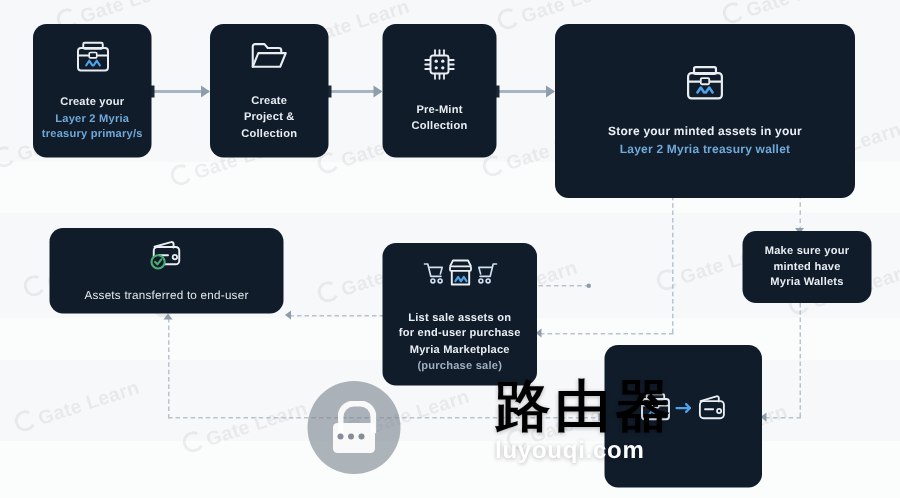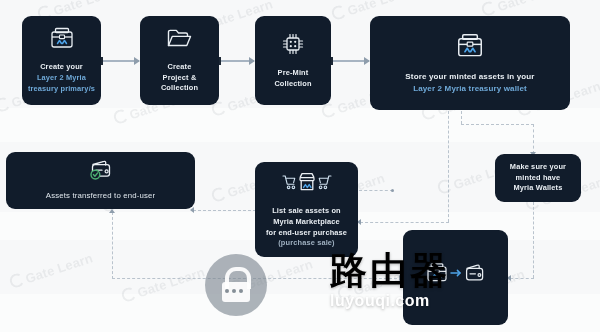--- a/index.html
+++ b/index.html
@@ -308,37 +308,37 @@
           <circle cx="14.2" cy="14.2" r="1.1"></circle>
         </g>
       </svg>
     </span>
     <span class="lines">
       <span class="ln">Pre-Mint</span>
       <span class="ln">Collection</span>
     </span>
   </div>
 
-  <div class="card" style="left:370px; top:16px; width:200px; height:94px; padding:9px 6px;">
+  <div class="card" style="left:370px; top:16px; width:200px; height:116px; padding:9px 6px;">
     <span class="icon">
       <svg width="30" height="27" viewBox="0 0 26 24" fill="none">
         <rect x="3" y="6" width="20" height="15" rx="2" stroke="#e9eef3" stroke-width="1.3"></rect>
         <rect x="6.5" y="2.5" width="13" height="4" rx="1" stroke="#e9eef3" stroke-width="1.3"></rect>
         <line x1="3" y1="11" x2="23" y2="11" stroke="#e9eef3" stroke-width="1.3"></line>
         <rect x="10.5" y="9" width="5" height="3.6" rx="0.7" stroke="#e9eef3" stroke-width="1.1" fill="#111c2b"></rect>
         <path d="M8.5 17.5 L10.5 14.5 L12.5 17.5 M13.5 17.5 L15.5 14.5 L17.5 17.5" stroke="#4da3e8" stroke-width="1.5" stroke-linecap="round" stroke-linejoin="round"></path>
       </svg>
     </span>
     <span class="lines">
       <span class="ln" style="font-size:8px;">Store your minted assets in your</span>
       <span class="ln accent" style="font-size:8px;">Layer 2 Myria treasury wallet</span>
     </span>
   </div>
 
-  <div class="card" style="left:6px; top:152px; width:189px; height:57px; padding:6px;">
+  <div class="card" style="left:33px; top:152px; width:156px; height:57px; padding:6px;">
     <span class="icon" style="margin-bottom:5px;">
       <svg width="28" height="22" viewBox="0 0 28 22" fill="none">
         <path d="M6 5.5 L17 2.4 a1.3 1.3 0 0 1 1.7 1.2 V6" stroke="#e9eef3" stroke-width="1.3" stroke-linecap="round" stroke-linejoin="round"></path>
         <rect x="5.5" y="5.6" width="17" height="11.6" rx="2.4" stroke="#e9eef3" stroke-width="1.3"></rect>
         <line x1="9" y1="11.2" x2="15" y2="11.2" stroke="#e9eef3" stroke-width="1.3" stroke-linecap="round"></line>
         <circle cx="19.6" cy="12.4" r="1.5" stroke="#e9eef3" stroke-width="1.2"></circle>
         <circle cx="8.4" cy="15.6" r="4.4" stroke="#4caf72" stroke-width="1.4" fill="#111c2b"></circle>
         <path d="M6.4 15.6 L7.9 17.2 L10.6 13.9" stroke="#4caf72" stroke-width="1.4" stroke-linecap="round" stroke-linejoin="round"></path>
       </svg>
     </span>
@@ -368,22 +368,22 @@
         <g stroke="#cfe0ef" stroke-width="1.1" stroke-linecap="round" stroke-linejoin="round">
           <path d="M50 6 h-2.2 l-2 8.2 h-6.8"></path>
           <path d="M46.8 8.2 h-8.6 l1.2 4.4"></path>
           <circle cx="44.4" cy="17.3" r="1.3"></circle>
           <circle cx="39.6" cy="17.3" r="1.3"></circle>
         </g>
       </svg>
     </span>
     <span class="lines">
       <span class="ln">List sale assets on</span>
+      <span class="ln">for end-user purchase</span>
       <span class="ln">Myria Marketplace</span>
-      <span class="ln">for end-user purchase</span>
       <span class="ln muted">(purchase sale)</span>
     </span>
   </div>
 
   <div class="card" style="left:495px; top:154px; width:86px; height:48px; padding:4px;">
     <span class="lines">
       <span class="ln">Make sure your</span>
       <span class="ln">minted have</span>
       <span class="ln">Myria Wallets</span>
     </span>

